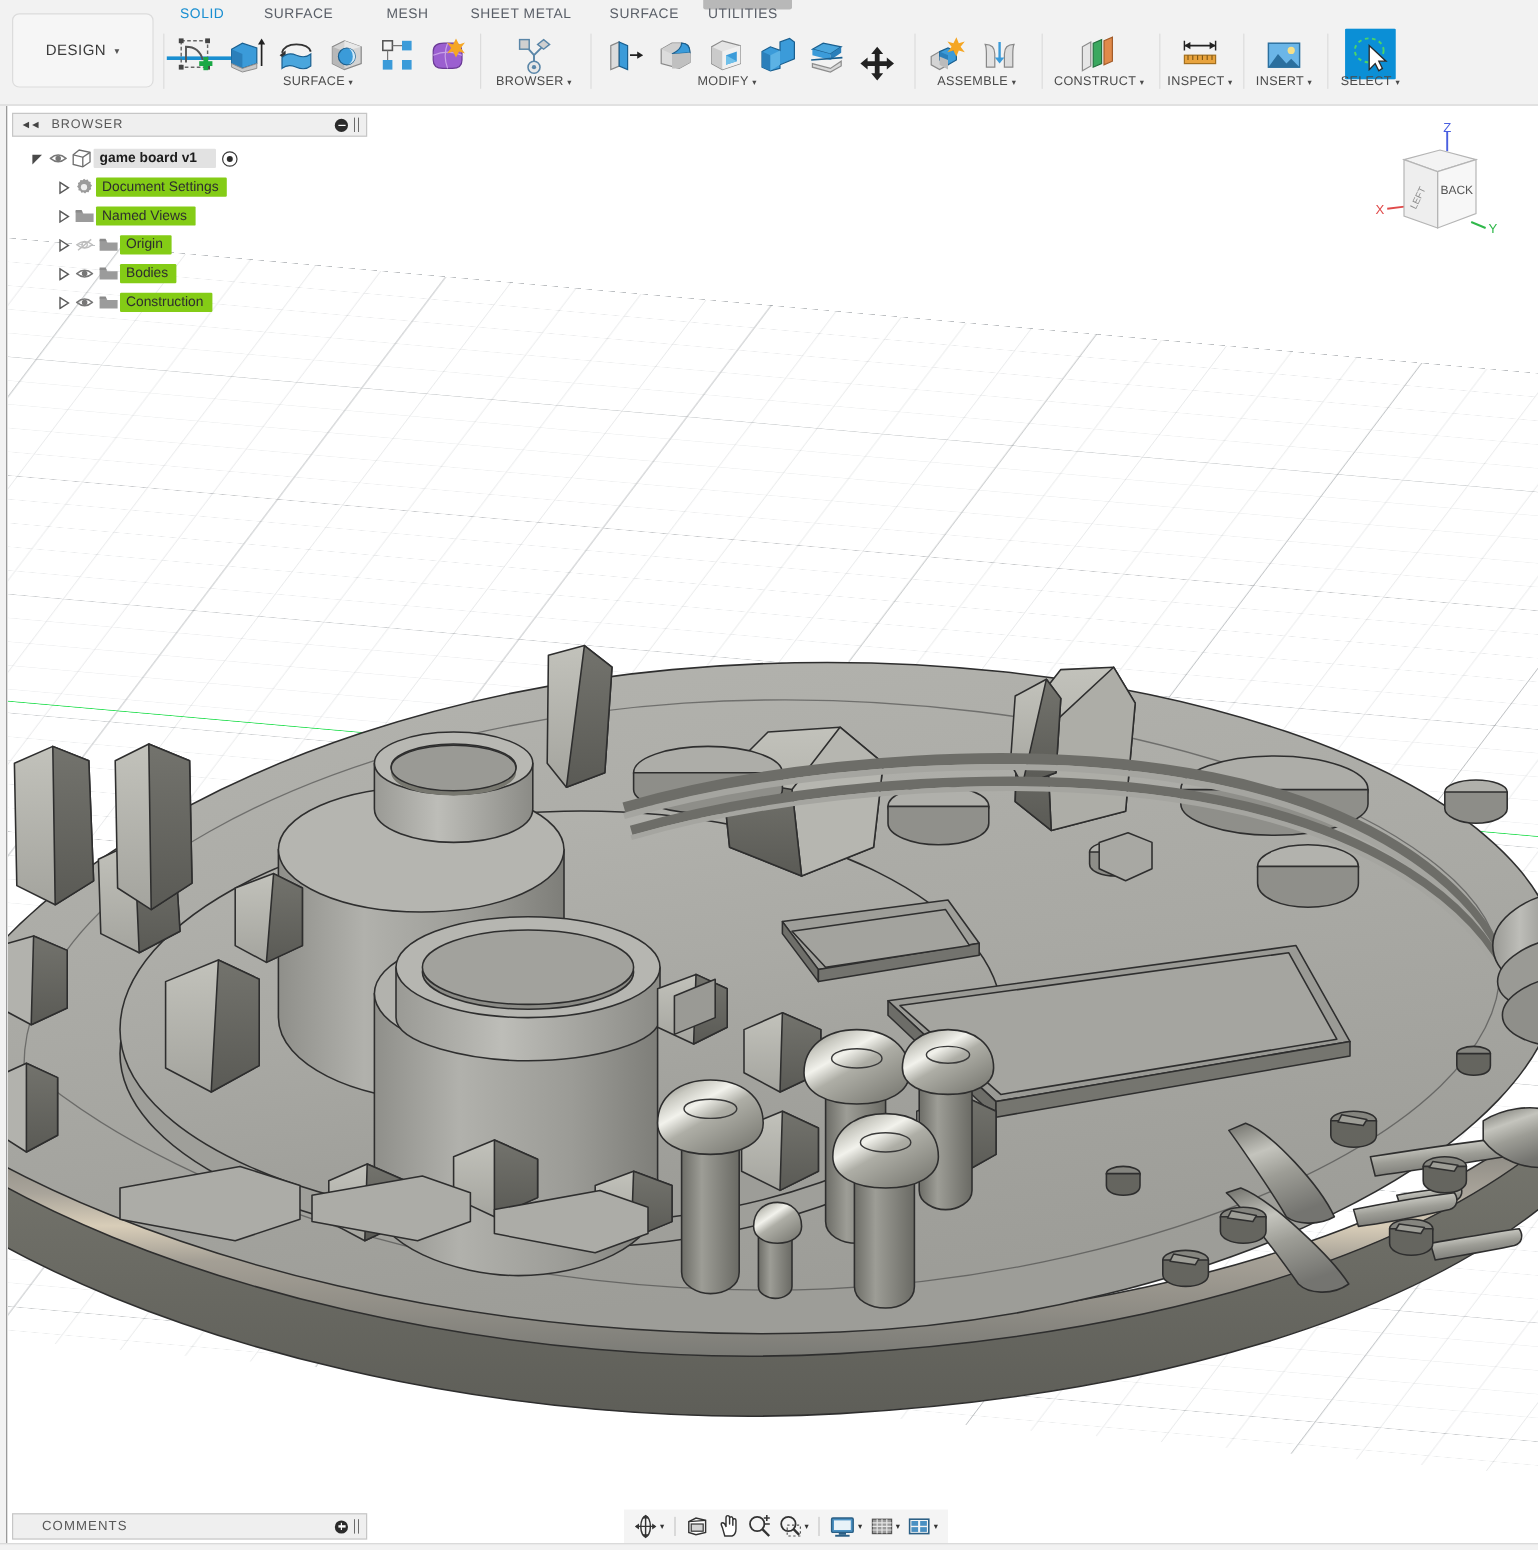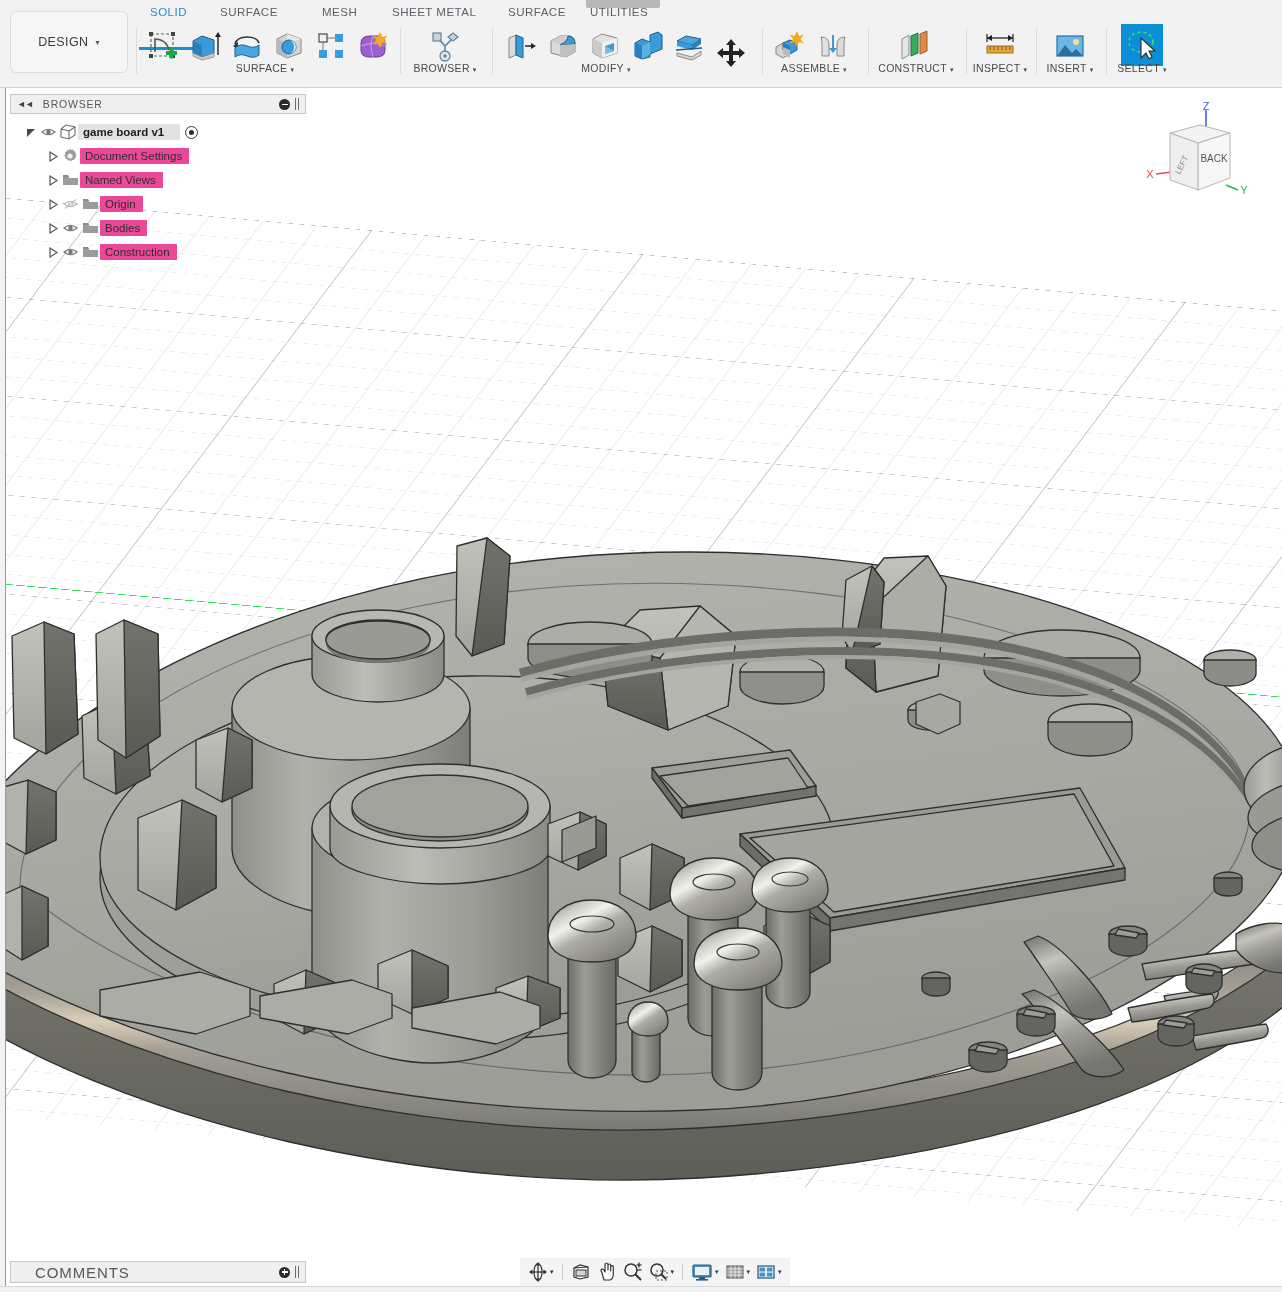--- a/index.html
+++ b/index.html
@@ -114,40 +114,40 @@
   #tree { position:absolute; left:10px; top:120px; width:300px;text-align:center; }
   .trow { position:relative; height:24px; display:flex; align-items:center; }
   .twist {
     width:14px; height:24px; display:flex; align-items:center; justify-content:center;
     cursor:pointer;
   }
   .twist svg { display:block; }
   .eye { width:20px; height:24px; display:flex; align-items:center; justify-content:center; cursor:pointer; }
   .ficon { width:20px; height:24px; display:flex; align-items:center; justify-content:center; }
   .tlabel {
-    font-size:11.5px; color:#2e2e2e; background:#ec4899; padding:2px 7px 2px 5px;
+    font-size:11.5px; color:#2e2e2e; background:#84cc16; padding:2px 7px 2px 5px;
     border-radius:1px; white-space:nowrap;
   }
   .tlabel.root { font-weight:bold; color:#1c1c1c; background:#e2e2e2; padding-right:16px; }
   .radio-dot {
     width:13px; height:13px; border-radius:50%; border:1.7px solid #3a3a3a;
     position:relative; margin-left:5px; cursor:pointer; background:#fff;
   }
   .radio-dot::after { content:""; position:absolute; left:3px; top:3px; width:5px; height:5px;
                       border-radius:50%; background:#2b2b2b; }
 
   
   #viewcube { position:absolute; right:24px; top:12px; width:124px; height:108px; }
 
   
   #comments-bar {
     position:absolute; left:10px; top:1261px; width:296px; height:22px;
     background:#efefef; border:1px solid #c6c6c6; display:flex; align-items:center;
   }
-  #comments-bar .ctitle { font-size:15px; color:#585858; letter-spacing:.9px; margin-left:24px; }
+  #comments-bar .ctitle { font-size:11px; color:#585858; letter-spacing:.9px; margin-left:24px; }
   #comments-bar .right-ic { margin-left:auto; display:flex; align-items:center; gap:5px; margin-right:5px; }
   .circ-plus {
     width:11px; height:11px; border-radius:50%; background:#2b2b2b; position:relative; cursor:pointer;
   }
   .circ-plus::after { content:""; position:absolute; left:2.5px; top:4.7px; width:6px; height:1.6px; background:#fff; }
   .circ-plus::before { content:""; position:absolute; left:4.7px; top:2.5px; width:1.6px; height:6px; background:#fff; }
 
   #navbar {
     position:absolute; left:520px; top:1258px; height:28px;
     background:rgba(242,242,242,.88); display:flex; align-items:center; padding:0 6px; gap:2px;

